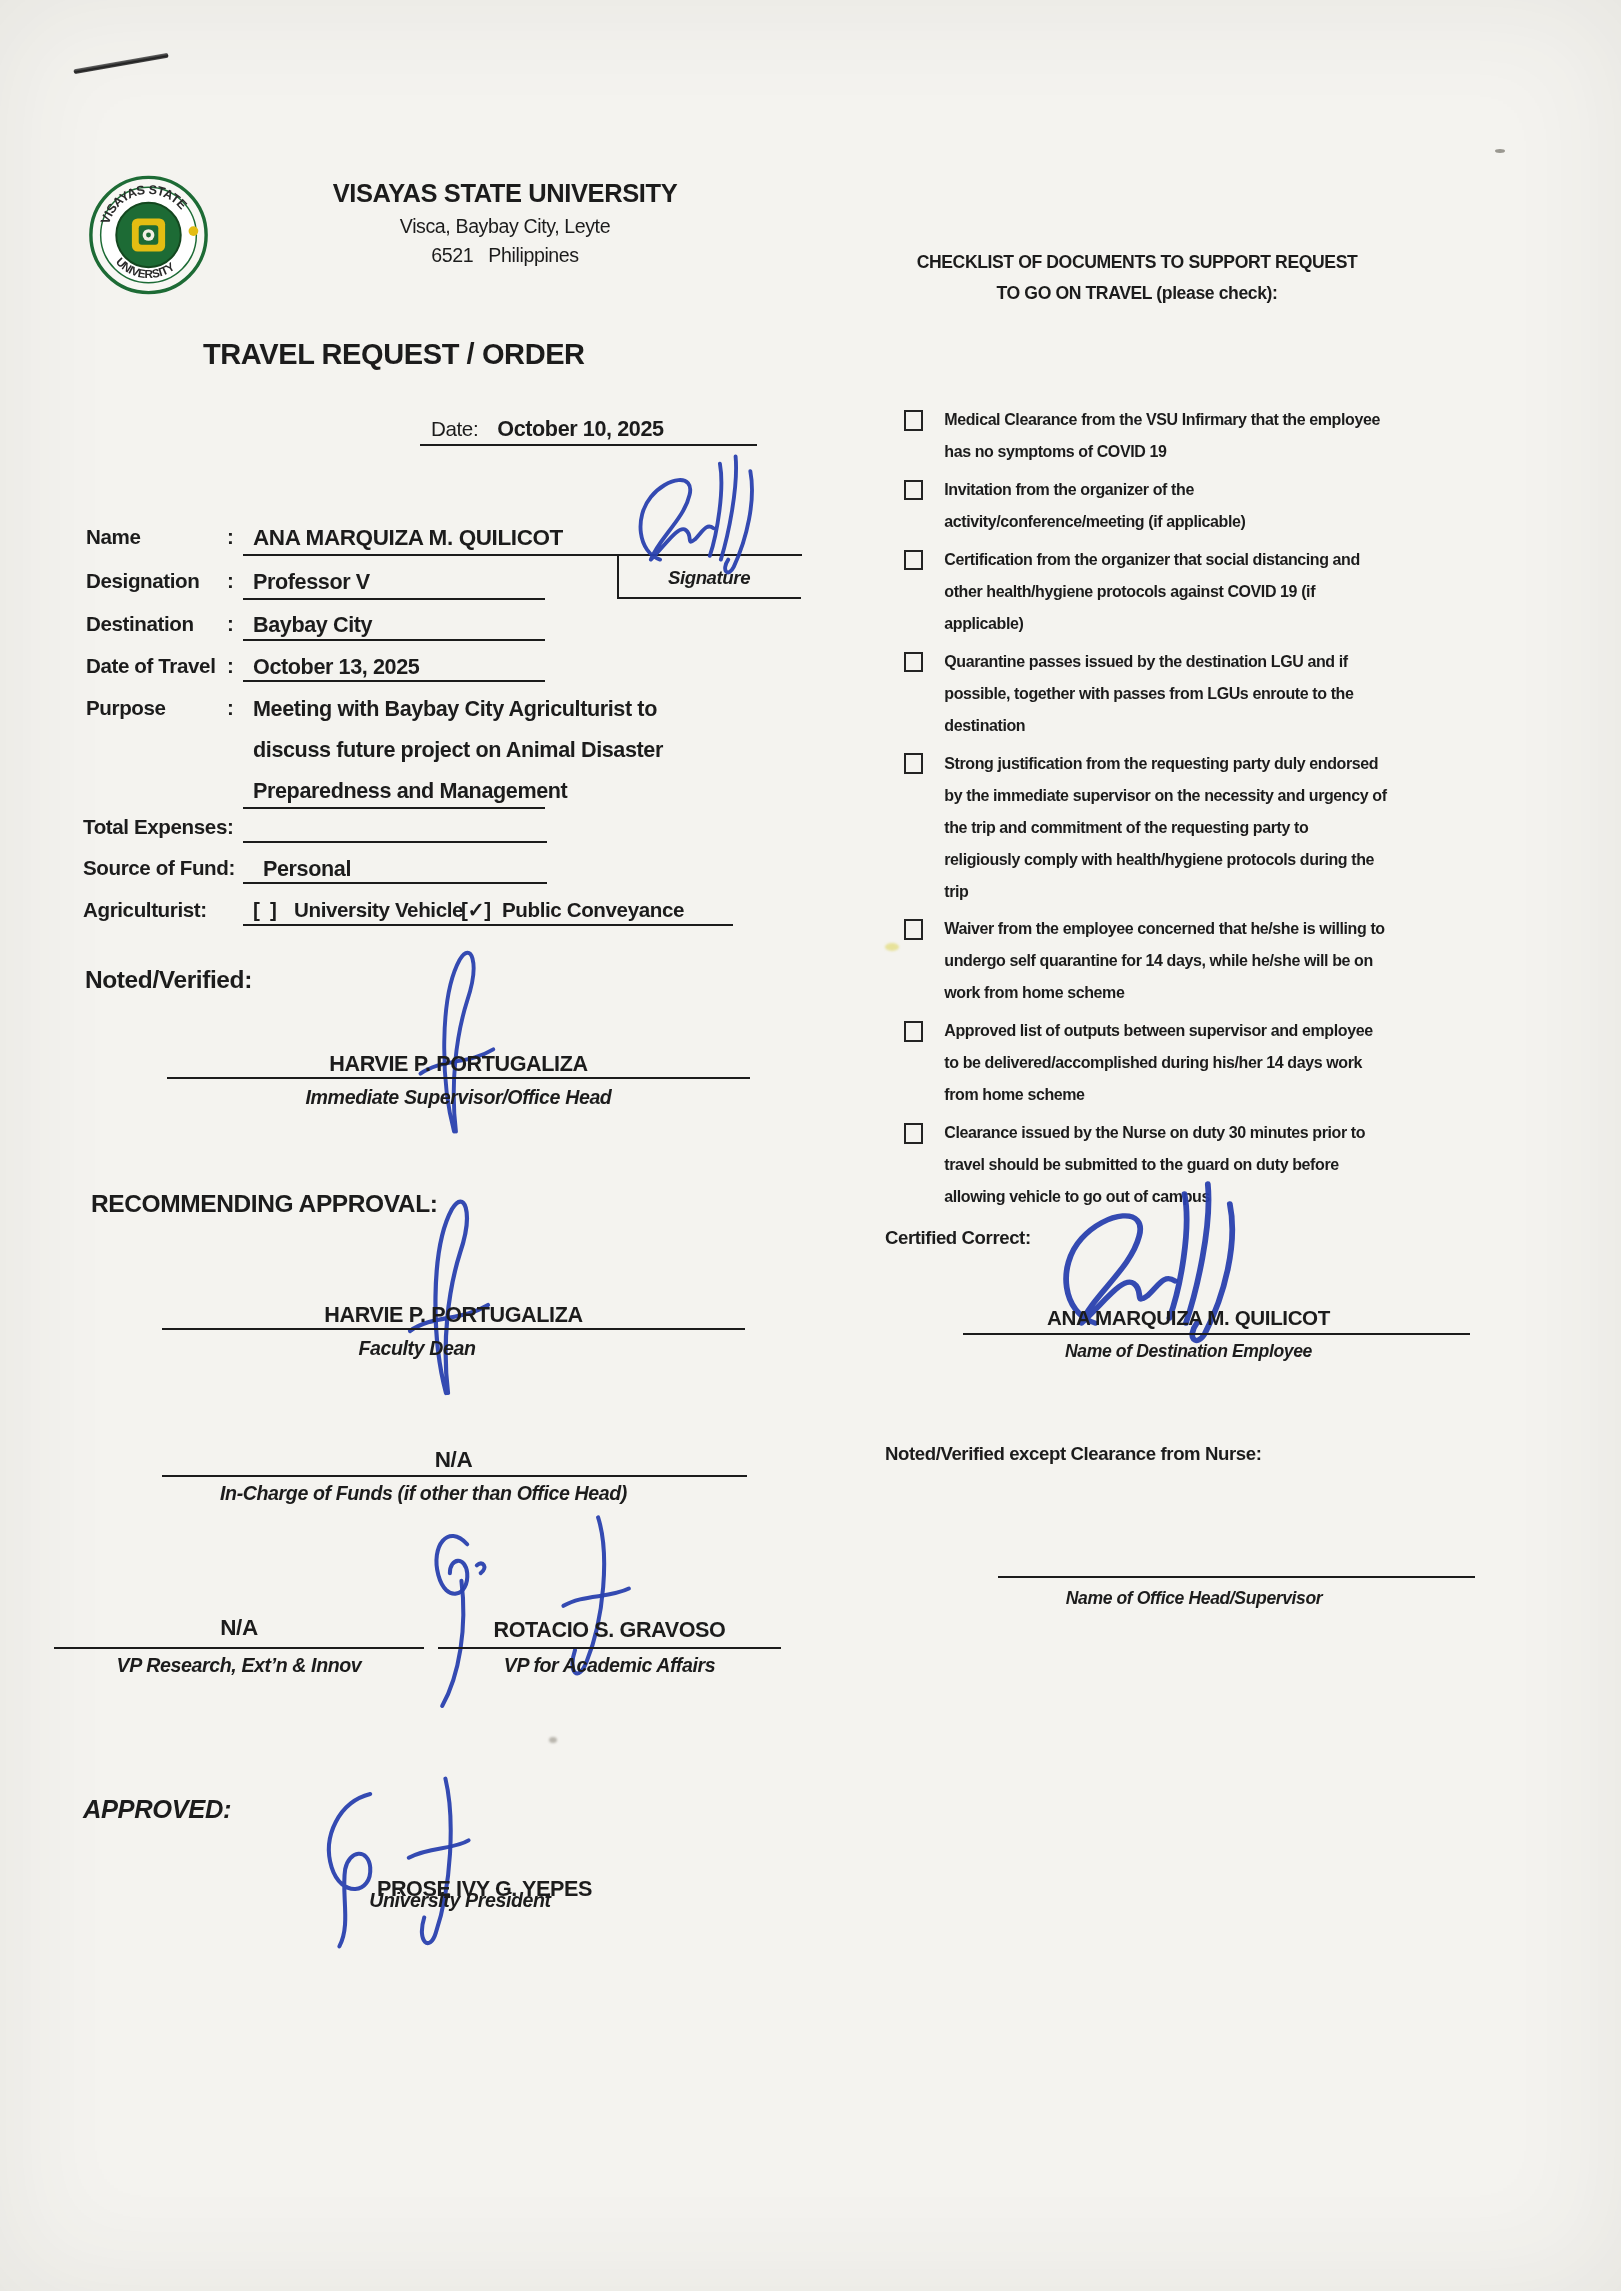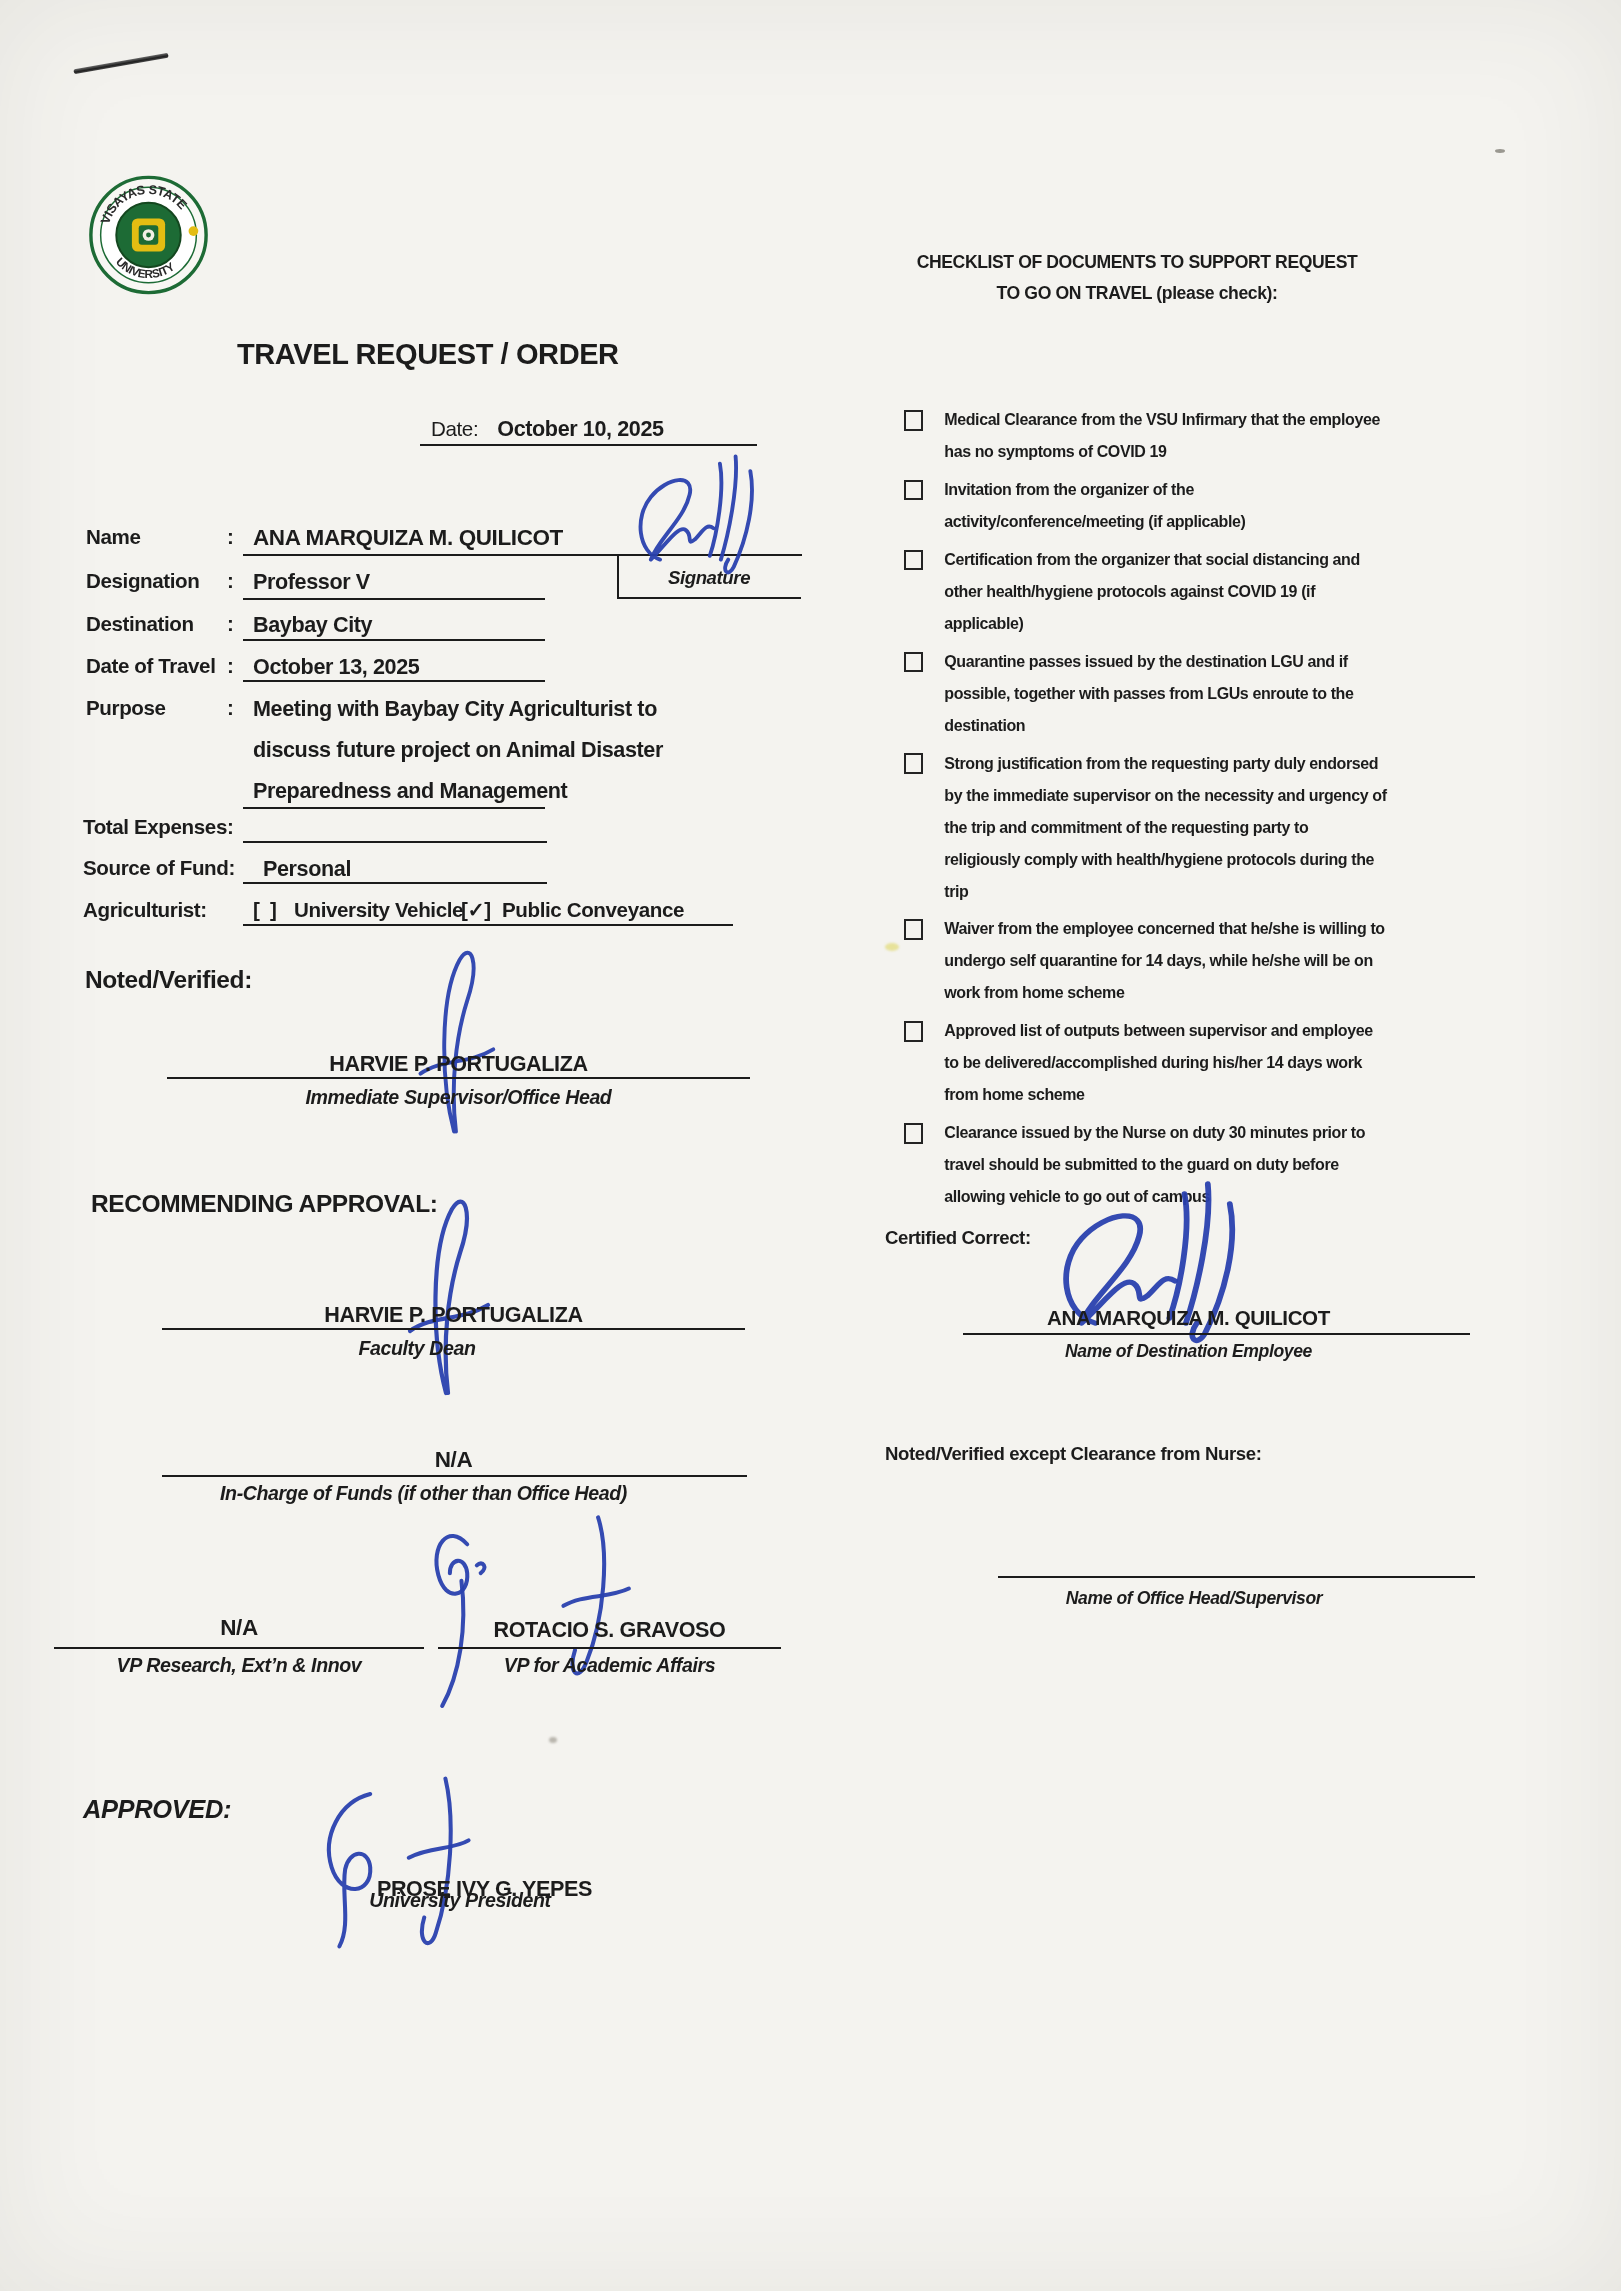--- a/index.html
+++ b/index.html
@@ -61,22 +61,27 @@
       <textPath href="#arcBot" startOffset="22%">UNIVERSITY</textPath>
     </text>
     <circle cx="110" cy="58" r="5" fill="#e3bd12"></circle>
     <circle cx="64" cy="62" r="33" fill="#1d6b35" stroke="#14471f" stroke-width="2"></circle>
     <rect x="47" y="45" width="34" height="34" rx="6" fill="#e3bd12"></rect>
     <rect x="54" y="52" width="20" height="20" rx="3" fill="#1d6b35"></rect>
     <circle cx="64" cy="62" r="6" fill="#f2efe6"></circle>
     <circle cx="64" cy="62" r="2.5" fill="#1d6b35"></circle>
   </svg>
 
-
-  <div class="abs b" style="left:203px;top:338px;font-size:29px;margin-left:34px;">TRAVEL REQUEST / ORDER</div>
+  <div class="abs ctr" style="left:309px;top:179px;width:392px;">
+    <div class="b" style="font-size:25.5px;">VISAYAS STATE UNIVERSITY</div>
+    <div class="f20" style="margin-top:6.9px;">Visca, Baybay City, Leyte</div>
+    <div class="f20" style="margin-top:5.9px;">6521&nbsp;&nbsp; Philippines</div>
+  </div>
+
+  <div class="abs b" style="left:203px;top:338px;font-size:29px;">TRAVEL REQUEST / ORDER</div>
 
   <div class="abs" style="left:431px;top:416px;font-size:20.6px;">
     <span>Date:</span>
     <span class="b f22" style="margin-left:13.7px;">October 10, 2025</span>
   </div>
   <div class="line" style="left:420px;top:444px;width:337px;"></div>
 
   <div class="fr" style="top:525px;">
     <span class="l">Name</span>
     <span class="c">:</span>

